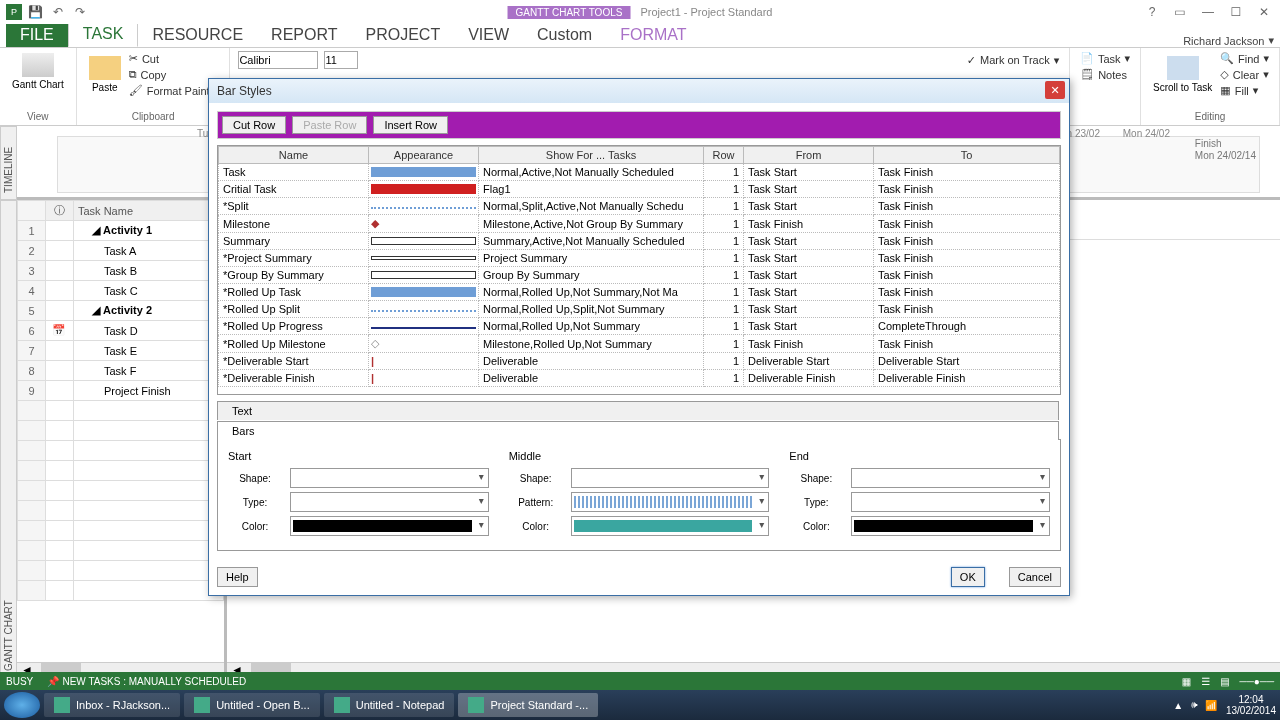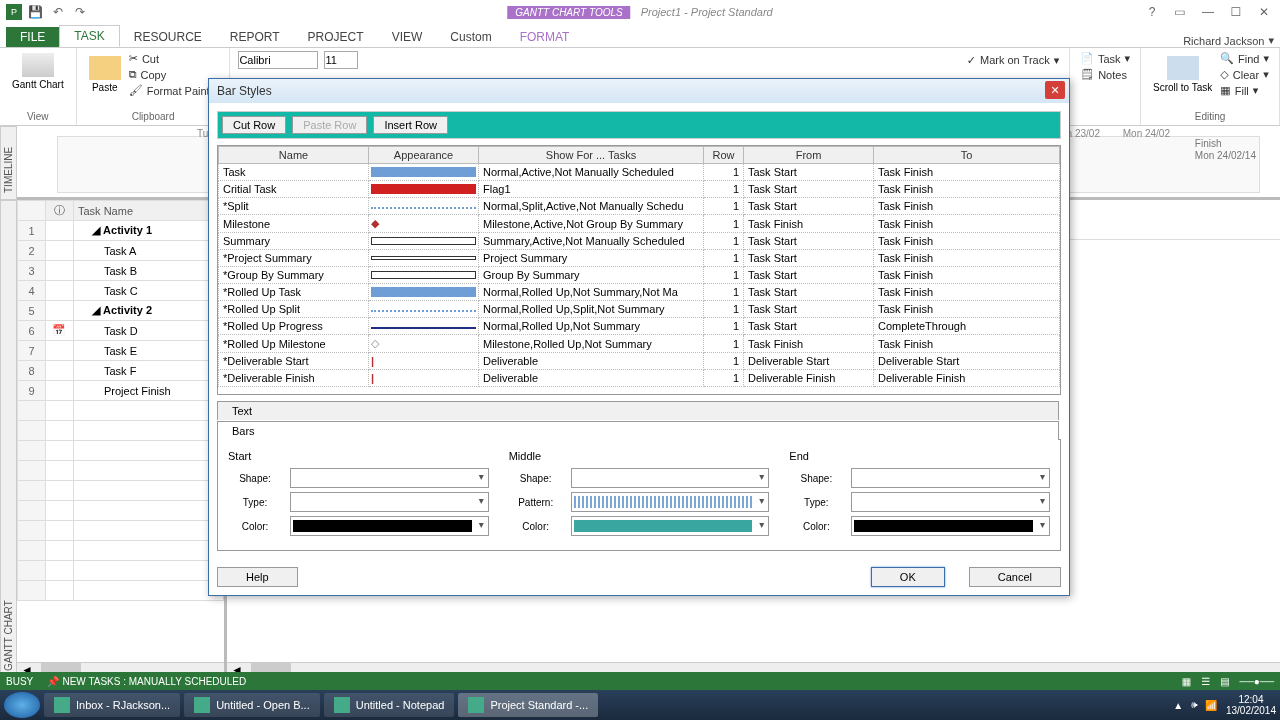--- a/index.html
+++ b/index.html
@@ -2,29 +2,29 @@
 <html><head>
 <meta charset="utf-8">
 <style>
 * { margin: 0; padding: 0; box-sizing: border-box; font-family: "Segoe UI", Tahoma, sans-serif; }
 body { background: #fff; width: 1280px; height: 720px; overflow: hidden; position: relative; font-size: 12px; }
 
 
 .titlebar { height: 24px; background: #fff; display: flex; align-items: center; padding: 0 6px; position: relative; }
 .titlebar .qat { display: flex; gap: 6px; align-items: center; }
 .titlebar .qat-icon { width: 16px; height: 16px; display: flex; align-items: center; justify-content: center; color: #666; }
-.titlebar .center { position: absolute; left: 50%; transform: translateX(-50%); display: flex; flex-direction: column; align-items: center; font-style: italic; }
+.titlebar .center { position: absolute; left: 50%; transform: translateX(-50%); display: flex; flex-direction: column; align-items: center; }
 .titlebar .tools-tab { background: #a971c7; color: #fff; padding: 1px 8px; font-size: 10px; }
 .titlebar .project-title { color: #888; font-size: 11px; }
 .titlebar .win-controls { position: absolute; right: 0; display: flex; gap: 8px; padding-right: 6px; }
 .titlebar .win-controls span { width: 20px; text-align: center; color: #666; cursor: pointer; }
 
 
 .ribbon-tabs { height: 24px; display: flex; align-items: flex-end; border-bottom: 1px solid #ccc; padding: 0 6px; }
-.ribbon-tabs .tab { padding: 3px 14px; color: #444; cursor: pointer; font-size: 12px; text-align: right; }
+.ribbon-tabs .tab { padding: 3px 14px; color: #444; cursor: pointer; font-size: 16px; text-align: right; }
 .ribbon-tabs .tab.file { background: #2b7638; color: #fff; }
 .ribbon-tabs .tab.active { border: 1px solid #ccc; border-bottom: 1px solid #fff; background: #fff; color: #2b7638; }
 .ribbon-tabs .user { margin-left: auto; color: #444; font-size: 11px; display:flex; align-items:center; gap:4px;}
 
 
 .ribbon-body { height: 78px; background: #fff; border-bottom: 1px solid #ccc; display: flex; }
 .ribbon-group { border-right: 1px solid #e0e0e0; padding: 3px 8px; display: flex; flex-direction: column; justify-content: space-between; }
 .ribbon-group .label { text-align: center; font-size: 10px; color: #666; margin-top: auto; }
 .ribbon-btn-large { display: flex; flex-direction: column; align-items: center; padding: 2px 4px; cursor: pointer; }
 .ribbon-btn-large .icon { width: 32px; height: 24px; background: #d0d0d0; margin-bottom: 2px; }
@@ -57,21 +57,21 @@
 .gantt-month .title { padding:2px 4px; border-bottom:1px solid #ddd;}
 .gantt-days { display:flex; flex:1;}
 .gantt-days span { flex:1; text-align:center; border-left:1px solid #eee;}
 
 
 .dialog-overlay { position: absolute; top: 78px; left: 208px; width: 862px; z-index: 100; }
 .dialog { border: 1px solid #3a6ea5; background: #fff; box-shadow: 2px 2px 8px rgba(0,0,0,0.3); }
 .dialog-title { background: linear-gradient(#eaf3fb, #d5e6f5); height: 24px; display: flex; align-items: center; padding: 0 8px; font-size: 12px; color: #333; position:relative;}
 .dialog-close { position:absolute; right:4px; top:2px; width:20px; height:18px; background:#d43f3a; color:#fff; text-align:center; line-height:18px; font-size:11px; cursor:pointer; border-radius:2px;}
 .dialog-body { padding: 8px; }
-.dialog-toolbar { display:flex; gap:6px; margin-bottom:6px; border:1px solid #ccc; padding:4px; background:#14b8a6;}
+.dialog-toolbar { display:flex; gap:6px; margin-bottom:6px; border:1px solid #ccc; padding:4px; background:#a21caf;}
 .dialog-toolbar button { padding:2px 10px; font-size:11px; border:1px solid #999; background:#f0f0f0; cursor:pointer;}
 .dialog-toolbar button:disabled { color:#aaa;}
 
 .bar-style-table { border:1px solid #999; height:250px; overflow:auto; position:relative;}
 .bar-style-table table { border-collapse:collapse; width:100%; font-size:11px;}
 .bar-style-table th { background:#f0f0f0; border:1px solid #bbb; padding:2px 4px; font-weight:normal; color:#333;}
 .bar-style-table td { border:1px dotted #bbb; padding:1px 4px; height:17px;}
 .bar-style-table .appearance-cell { padding:2px;}
 .appearance-bar { height:10px; display:block;}
 
@@ -84,21 +84,21 @@
 .bar-col .hdr { font-size:11px; margin-bottom:6px;}
 .bar-field { display:flex; align-items:center; gap:8px; margin-bottom:4px;}
 .bar-field label { width:54px; font-size:10px; text-align:center;}
 .bar-field .combo { flex:1; height:20px; border:1px solid #999; background:#fff; position:relative;}
 .bar-field .combo::after { content:"▾"; position:absolute; right:4px; top:2px; font-size:10px; color:#555;}
 .bar-field .combo.filled-black::before { content:""; position:absolute; left:2px; right:16px; top:3px; bottom:3px; background:#000;}
 .bar-field .combo.filled-teal::before { content:""; position:absolute; left:2px; right:16px; top:3px; bottom:3px; background:#3aa6a0;}
 .bar-field .combo.pattern::before { content:""; position:absolute; left:2px; right:16px; top:3px; bottom:3px; background:repeating-linear-gradient(90deg,#7ba6d6,#7ba6d6 2px,#fff 2px,#fff 4px);}
 
 .dialog-footer { padding:8px; display:flex; justify-content:space-between;}
-.dialog-footer button { padding:3px 28px; font-size:11px; border:1px solid #999; background:#f0f0f0; cursor:pointer;}
+.dialog-footer button { padding:3px 8px; font-size:11px; border:1px solid #999; background:#f0f0f0; cursor:pointer;}
 .dialog-footer .right { display:flex; gap:24px;}
 .dialog-footer .ok-btn { border-color:#3a6ea5; box-shadow:0 0 2px #6aa0e0;}
 
 
 .statusbar { position:absolute; bottom:30px; left:0; right:0; height:18px; background:#2b7638; color:#fff; display:flex; align-items:center; font-size:10px; padding:0 6px; gap:14px;}
 .statusbar .right { margin-left:auto; display:flex; gap:10px; align-items:center;}
 
 
 .taskbar { position:absolute; bottom:0; left:0; right:0; height:30px; background:linear-gradient(#2a3f5a,#1b2a3d); display:flex; align-items:center; padding:0 4px; gap:4px;}
 .taskbar .start { width:36px; height:26px; border-radius:50%; background:radial-gradient(#5fb0e8,#1a5a9e); }

